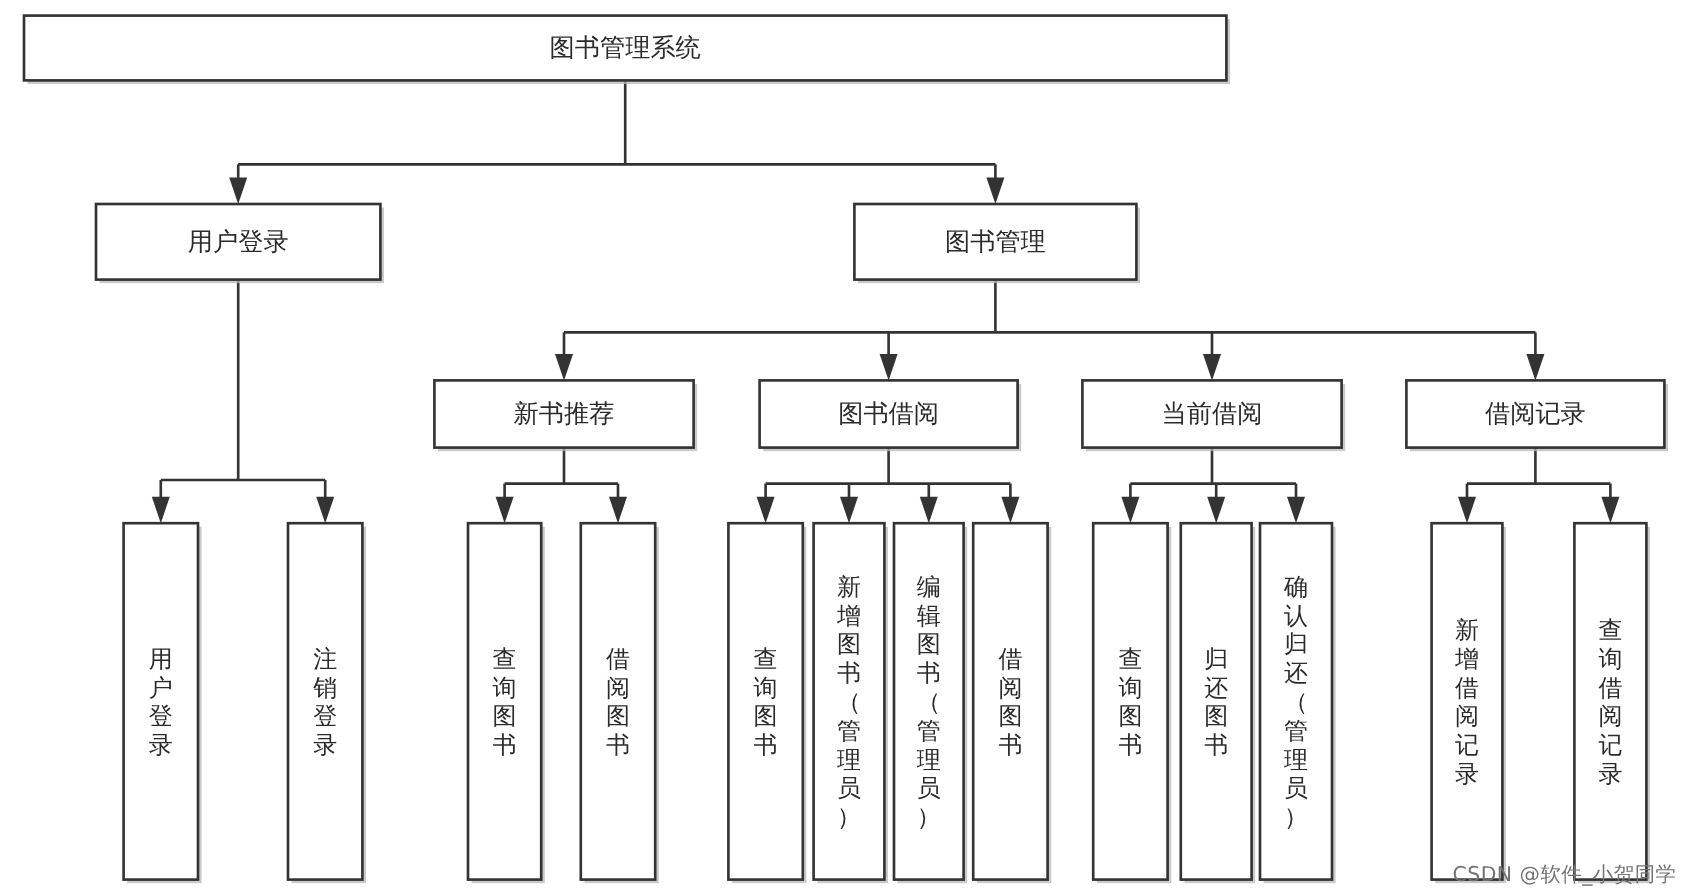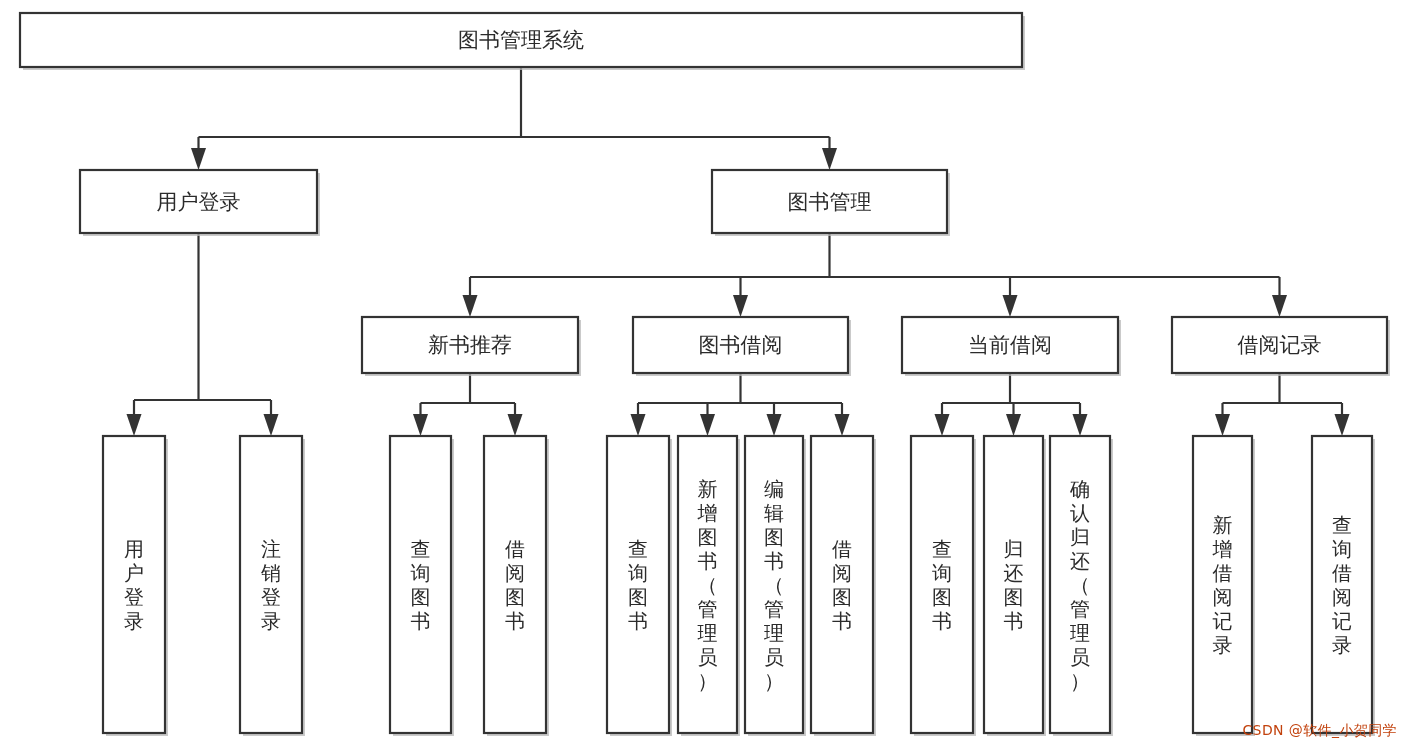--- a/index.html
+++ b/index.html
@@ -58,22 +58,22 @@
     font-family: "DejaVu Sans", "Liberation Sans", sans-serif;
     font-size: 20px;
     fill: #2b2b2b;
     text-anchor: middle;
   }
   .watermark {
     position: absolute;
     right: 8px;
     bottom: 7px;
     font-family: "DejaVu Sans", "Liberation Sans", sans-serif;
-    font-size: 14px;
-    color: #c2410c;
+    font-size: 17px;
+    color: #737373;
     letter-spacing: 0.4px;
     white-space: nowrap;
     user-select: none;
   }
 </style>
 </head>
 <body>
 
 <div id="diagram-root">
   <svg id="diagram-svg" viewBox="0 0 1405 747">

